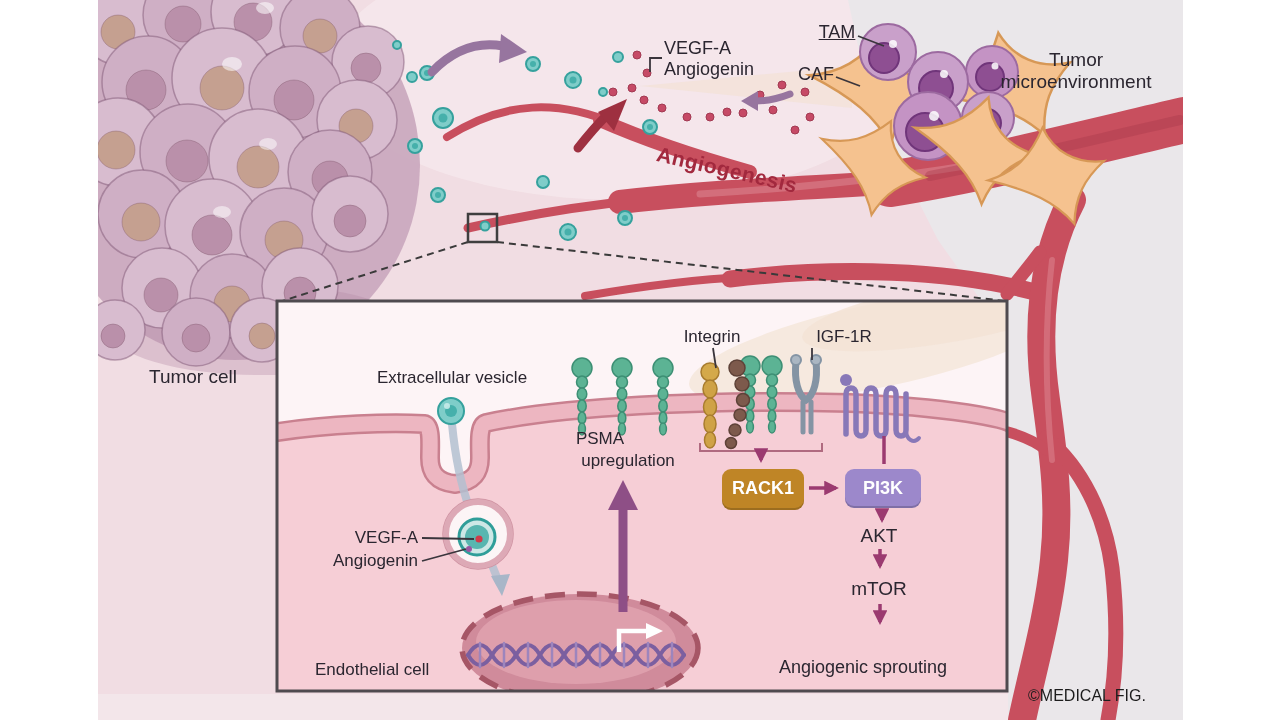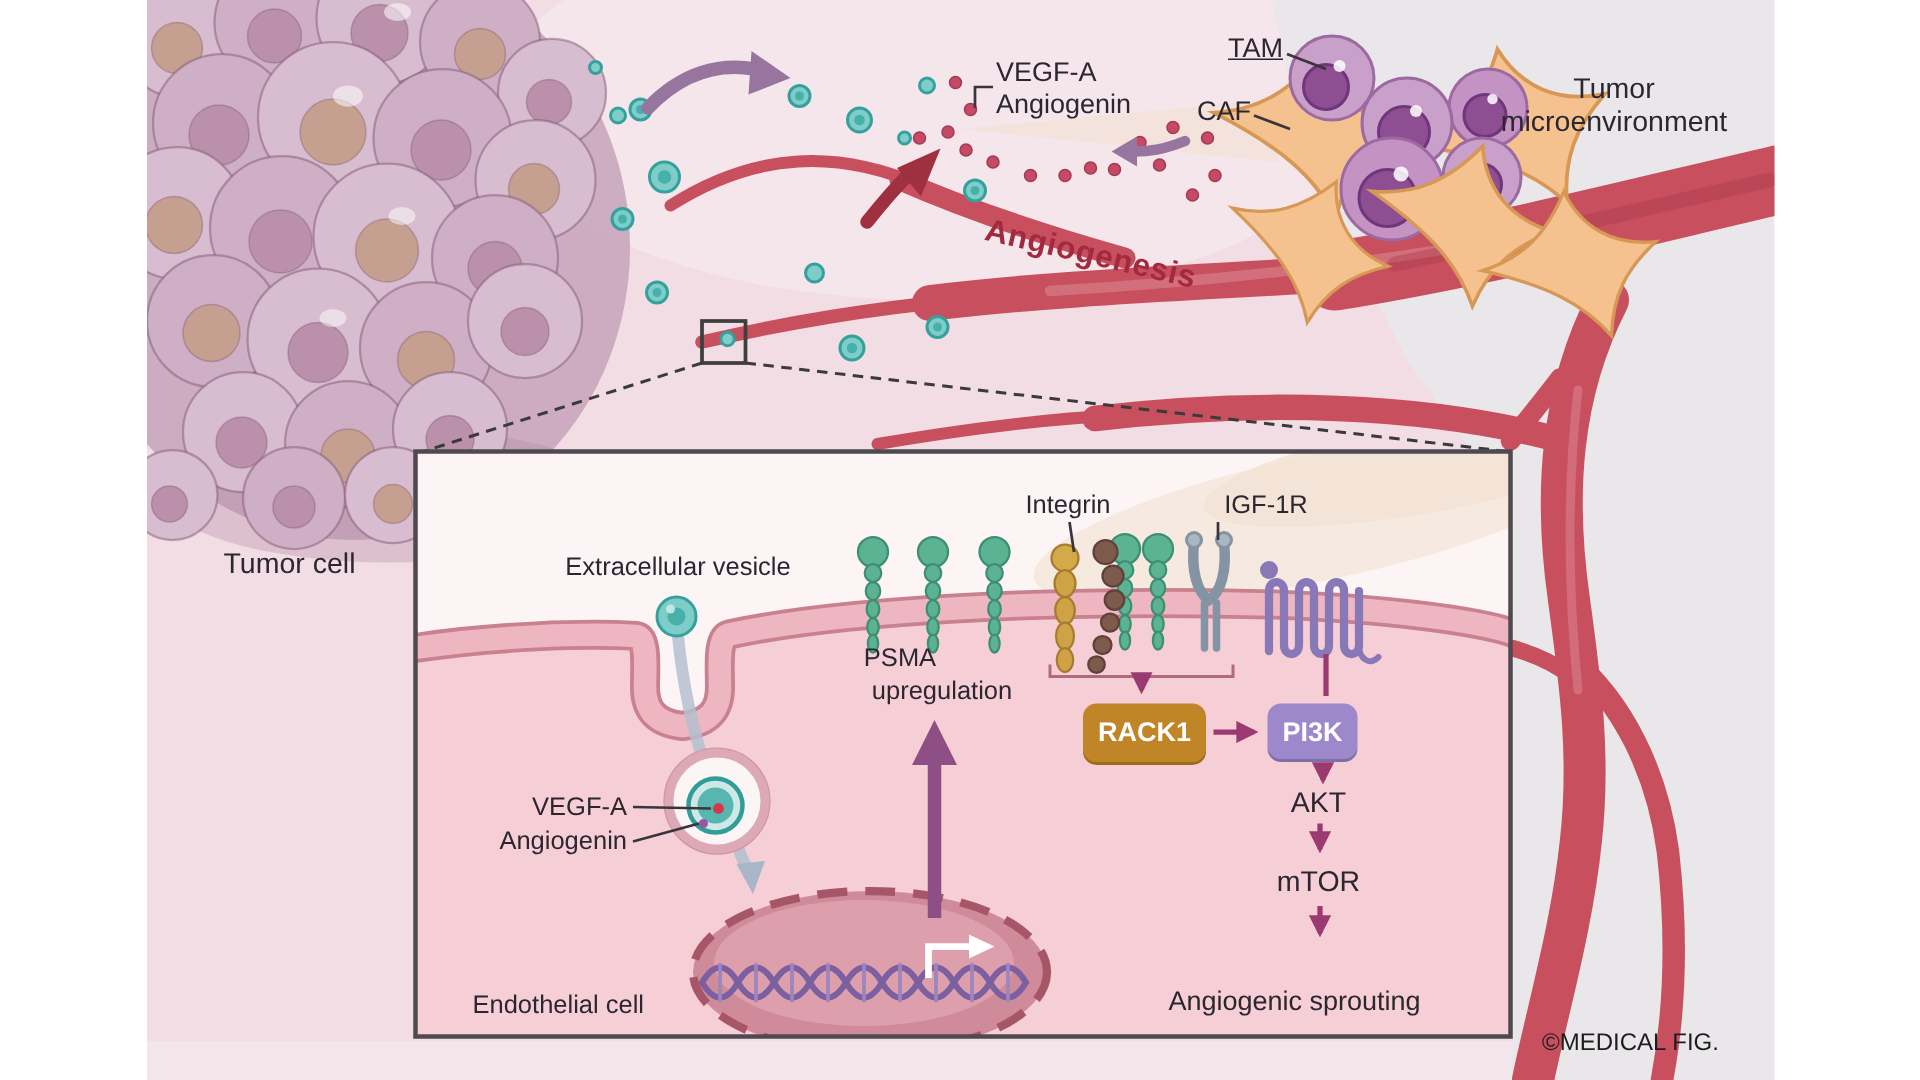--- a/index.html
+++ b/index.html
@@ -344,21 +344,21 @@
 
   <div class="lbl s17 ctr" style="left:452px;top:368px;">Extracellular vesicle</div>
   <div class="lbl s17 ctr" style="left:600px;top:429px;">PSMA</div>
   <div class="lbl s17 ctr" style="left:628px;top:451px;">upregulation</div>
   <div class="lbl s17 ctr" style="left:712px;top:327px;">Integrin</div>
   <div class="lbl s17 ctr" style="left:812px;top:327px;margin-left:32px;">IGF-1R</div>
 
   <div class="chip" style="left:722px;top:469px;width:82px;height:41px;line-height:39px;background:#bf8526;">
       <span>RACK1</span>
     </div>
-  <div class="chip" style="left:845px;top:469px;width:60px;height:39px;line-height:39px;background:#9c88cb;">
+  <div class="chip" style="left:845px;top:469px;width:76px;height:39px;line-height:39px;background:#9c88cb;">
       <span>PI3K</span>
     </div>
 
   <div class="lbl s19 ctr" style="left:879px;top:525px;">AKT</div>
   <div class="lbl s19 ctr" style="left:879px;top:578px;">mTOR</div>
   <div class="lbl s18 ctr" style="left:863px;top:657px;">Angiogenic sprouting</div>
 
   <div class="lbl s17 rt" style="left:418px;top:528px;">VEGF-A</div>
   <div class="lbl s17 rt" style="left:418px;top:551px;">Angiogenin</div>
   <div class="lbl s17" style="left:290px;top:660px;margin-left:25px;">Endothelial cell</div>

